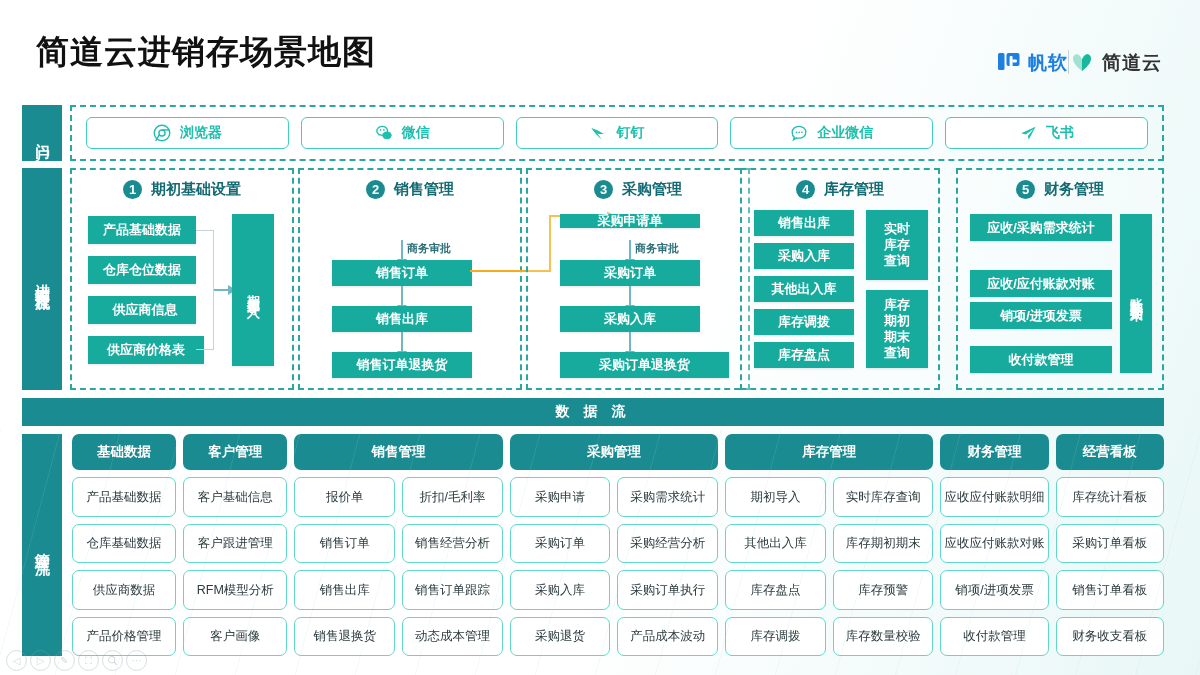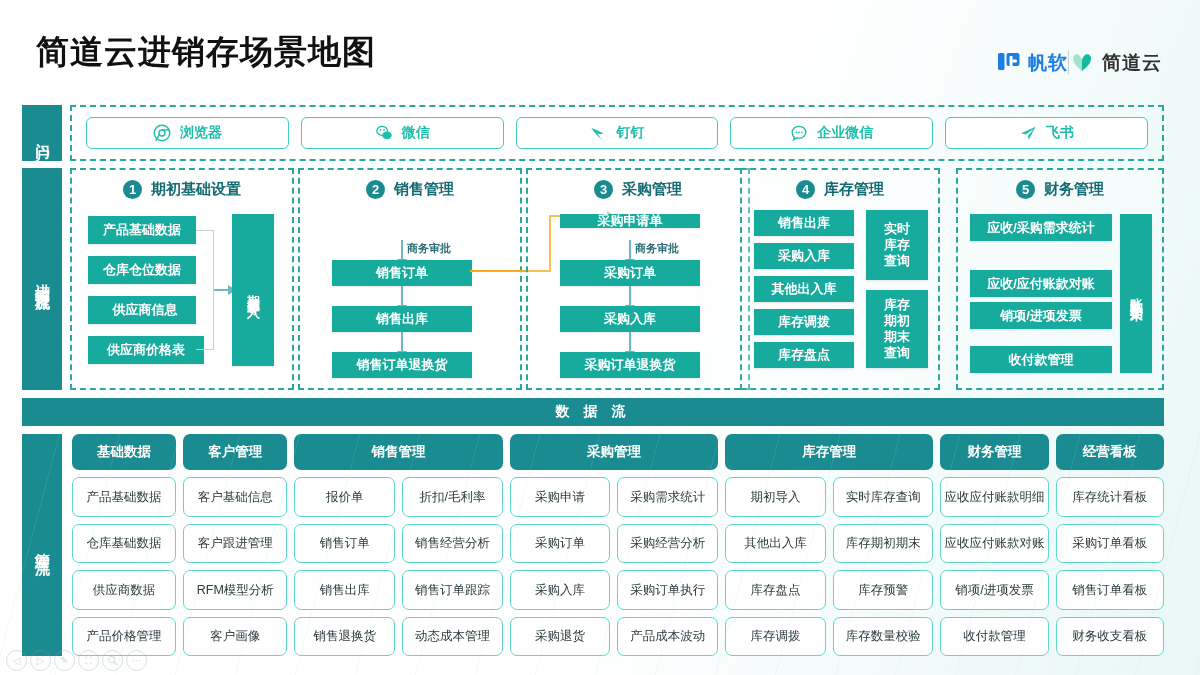--- a/index.html
+++ b/index.html
@@ -289,21 +289,21 @@
         <span class="num-badge">3</span>
         <span>采购管理</span>
       </div>
       <div class="fbox" style="left:32px; top:44px; width:140px; height:14px;">采购申请单</div>
       <div class="arrow-v" style="left:101px; top:70px; height:20px;"></div>
       <div class="approve-lbl" style="left:107px; top:71px;">商务审批</div>
       <div class="fbox" style="left:32px; top:90px; width:140px; height:26px;">采购订单</div>
       <div class="arrow-v" style="left:101px; top:116px; height:20px;"></div>
       <div class="fbox" style="left:32px; top:136px; width:140px; height:26px;">采购入库</div>
       <div class="arrow-v" style="left:101px; top:162px; height:20px;"></div>
-      <div class="fbox" style="left:32px; top:182px; width:140px; height:26px;">采购订单退换货</div>
+      <div class="fbox" style="left:32px; top:182px; width:169px; height:26px;">采购订单退换货</div>
     </div>
 
     <div class="sect" style="left:670px; width:200px;">
       <div class="sect-title">
         <span class="num-badge">4</span>
         <span>库存管理</span>
       </div>
       <div class="fbox" style="left:12px; top:40px; width:100px; height:26px;">销售出库</div>
       <div class="fbox" style="left:12px; top:73px; width:100px; height:26px;">采购入库</div>
       <div class="fbox" style="left:12px; top:106px; width:100px; height:26px;">其他出入库</div>

